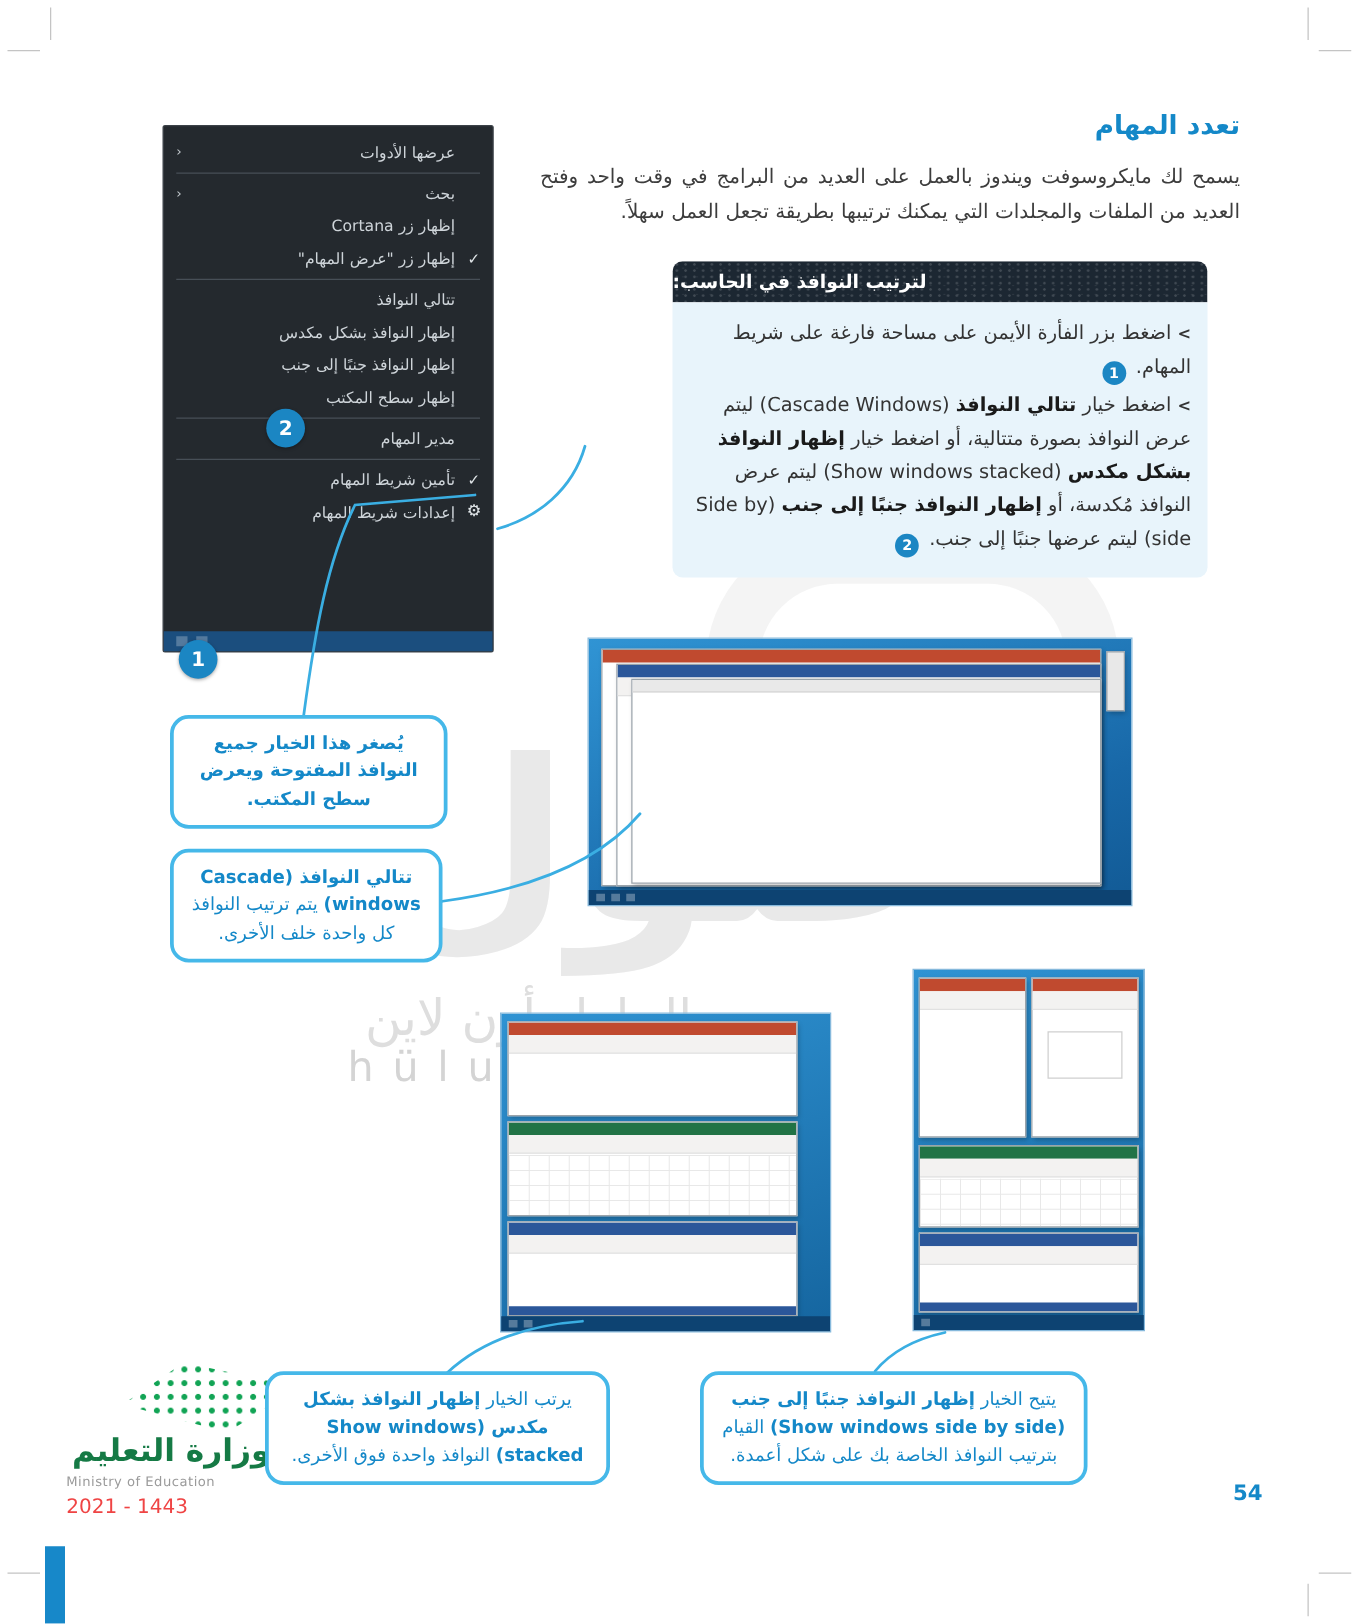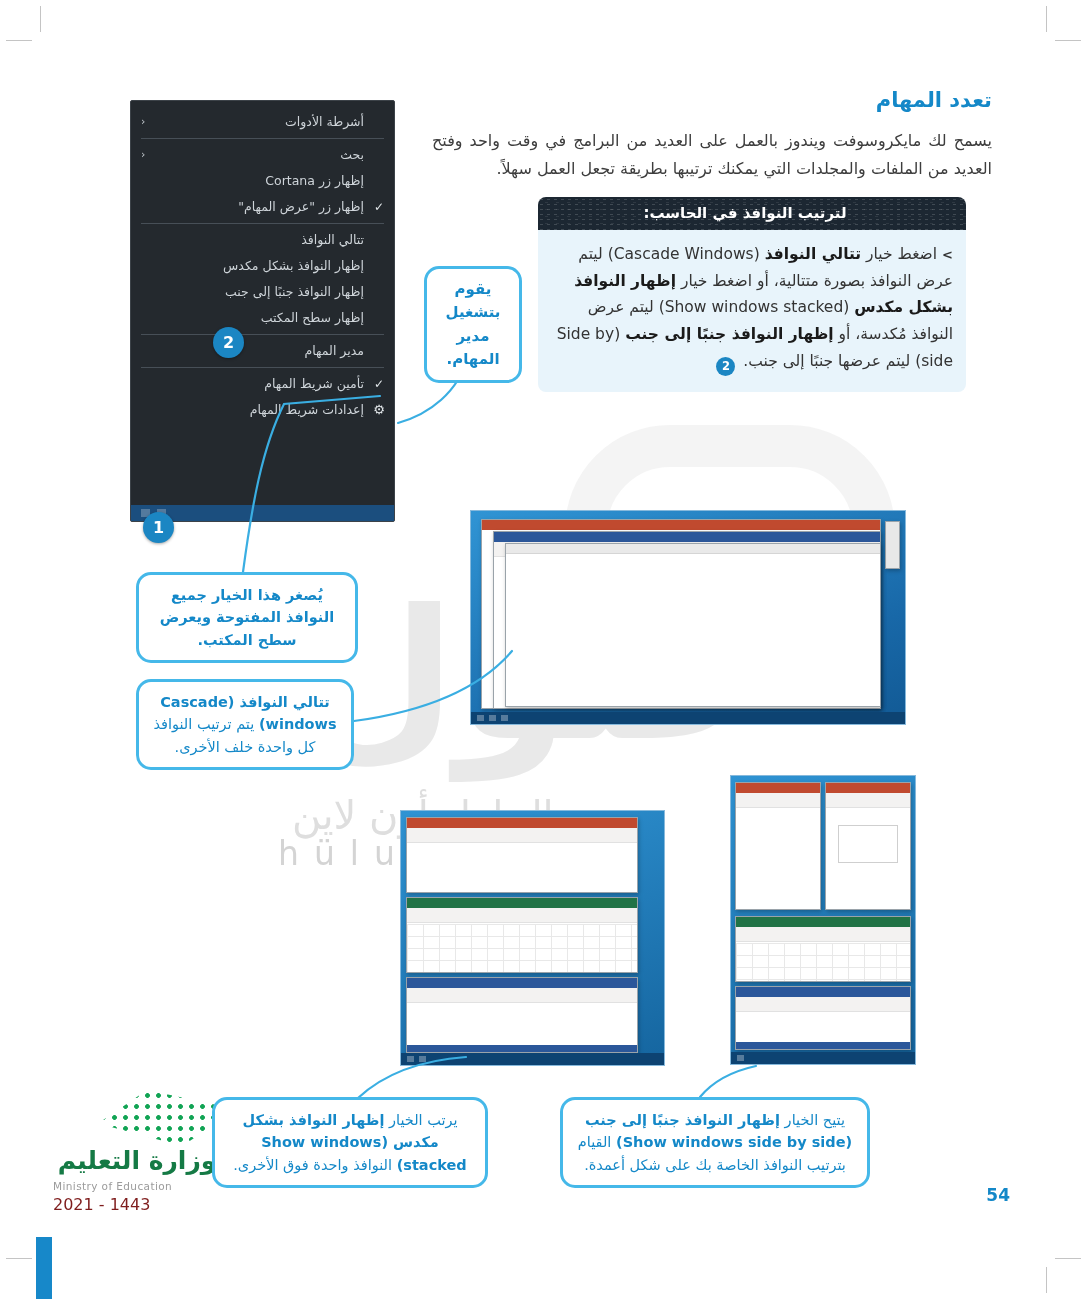--- a/index.html
+++ b/index.html
@@ -10,24 +10,24 @@
   .crop { position:absolute; background:#c4c4c4; z-index:8; }
   .bleed-strip { position:absolute; left:36px; bottom:0; width:16px; height:62px; background:#1788c9; z-index:8; }
 
   
   .heading { position:absolute; top:88px; right:95px; color:#1488c8; font-size:21px; font-weight:bold; direction:rtl; z-index:2; }
   .intro { position:absolute; top:127px; right:95px; width:560px; direction:rtl; text-align:justify; font-size:16px; line-height:1.72; color:#3d3d3d; z-index:2; }
 
   
   .instr { position:absolute; left:538px; top:197px; width:428px; z-index:2; }
   .instr-title { height:33px; line-height:33px; padding-right:14px; color:#fff; font-weight:bold; font-size:15px;
-    direction:rtl; text-align:center; border-radius:8px 8px 0 0;
+    direction:rtl; text-align:left; border-radius:8px 8px 0 0;
     background-color:#1c2732;
     background-image:radial-gradient(rgba(255,255,255,.16) 1px, transparent 1.4px), radial-gradient(rgba(255,255,255,.08) 1px, transparent 1.2px);
-    background-size:7px 5px, 11px 7px; background-position:0 0, 3px 2px; }
+    background-size:7px 5px, 11px 7px; background-position:0 0, 3px 2px;margin-top:12px; }
   .instr-body { background:#e8f4fb; border-radius:0 0 8px 8px; padding:11px 13px 13px; direction:rtl; text-align:right;
     font-size:15.5px; line-height:1.72; color:#333; }
   .instr-body p { margin-bottom:3px; }
   .bullet { font-weight:bold; font-size:13px; margin-left:5px; color:#333; }
   .term { font-weight:bold; color:#1a1a1a; }
   .badge-inline { display:inline-flex; width:19px; height:19px; border-radius:50%; background:#1b86c3; color:#fff;
     font-size:11.5px; font-weight:bold; align-items:center; justify-content:center; vertical-align:-4px; margin:0 3px; }
 
   
   .menu { position:absolute; left:130px; top:100px; width:265px; height:422px; background:#24292e;
@@ -90,21 +90,21 @@
   
   #leaders { position:absolute; left:0; top:0; z-index:4; pointer-events:none; }
   #leaders path { fill:none; stroke:#3aaee2; stroke-width:2.2; stroke-linecap:round; }
 
   
   #logo-dots { position:absolute; left:98px; top:1090px; width:140px; height:56px;
     background-image:radial-gradient(circle,#12a455 2.1px, transparent 2.6px); background-size:11px 11px;
     clip-path:polygon(0% 60%, 35% 0%, 100% 35%, 60% 100%); z-index:2; }
   #logo-ar { position:absolute; left:52px; top:1146px; width:170px; font-size:25px; font-weight:bold; color:#157a45; direction:rtl; text-align:center; z-index:2; }
   #logo-en { position:absolute; left:53px; top:1180px; width:170px; font-size:10.5px; color:#9b9b9b; letter-spacing:.4px; z-index:2; }
-  #logo-year { position:absolute; left:53px; top:1195px; width:170px; font-size:16px; color:#7f1d1d; z-index:2; }
+  #logo-year { position:absolute; left:53px; top:1195px; width:170px; font-size:16px; color:#ef4444; z-index:2; }
   #page-num { position:absolute; right:77px; top:1185px; color:#1488c8; font-weight:bold; font-size:17px; z-index:2; }
 </style>
 </head>
 <body>
 
 <div class="page">
 
   <div class="crop" style="left:40px;top:6px;width:1px;height:26px;"></div>
   <div class="crop" style="left:6px;top:40px;width:26px;height:1px;"></div>
   <div class="crop" style="right:40px;top:6px;width:1px;height:26px;"></div>
@@ -121,28 +121,32 @@
   <div class="wm" id="wm-line">الحلول أون لاين</div>
   <div class="wm" id="wm-latin">hülul online</div>
 
   <h1 class="heading">تعدد المهام</h1>
   <p class="intro">يسمح لك مايكروسوفت ويندوز بالعمل على العديد من البرامج في وقت واحد وفتح العديد من الملفات والمجلدات التي يمكنك ترتيبها بطريقة تجعل العمل سهلاً.</p>
 
   <div class="instr">
     <div class="instr-title">لترتيب النوافذ في الحاسب:</div>
     <div class="instr-body">
       <p>
+        <span class="bullet" dir="ltr">&lt;</span><span>اضغط بزر الفأرة الأيمن على مساحة فارغة على شريط المهام.</span>
+        <span class="badge-inline">1</span>
+      </p>
+      <p>
         <span class="bullet" dir="ltr">&lt;</span><span>اضغط خيار </span><b class="term">تتالي النوافذ</b><span> (Cascade Windows) ليتم عرض النوافذ بصورة متتالية، أو اضغط خيار </span><b class="term">إظهار النوافذ بشكل مكدس</b><span> (Show windows stacked) ليتم عرض النوافذ مُكدسة، أو </span><b class="term">إظهار النوافذ جنبًا إلى جنب</b><span> (Side by side) ليتم عرضها جنبًا إلى جنب. </span><span class="badge-inline">2</span>
       </p>
     </div>
   </div>
 
   <div class="menu">
     <div class="menu-inner" id="menu-items">
-        <div class="menu-item"><span>أشرطة الأدوات</span><span class="mi-chev">‹</span></div>
+        <div class="menu-item"><span>عرضها الأدوات</span><span class="mi-chev">‹</span></div>
         <div class="menu-sep"></div>
         <div class="menu-item"><span>بحث</span><span class="mi-chev">‹</span></div>
         <div class="menu-item"><span>إظهار زر Cortana</span></div>
         <div class="menu-item"><span>إظهار زر "عرض المهام"</span><span class="mi-check">✓</span></div>
         <div class="menu-sep"></div>
         <div class="menu-item"><span>تتالي النوافذ</span></div>
         <div class="menu-item"><span>إظهار النوافذ بشكل مكدس</span></div>
         <div class="menu-item"><span>إظهار النوافذ جنبًا إلى جنب</span></div>
         <div class="menu-item"><span>إظهار سطح المكتب</span></div>
         <div class="menu-sep"></div>
@@ -161,21 +165,20 @@
   <div class="badge-big" id="badge-two">2</div>
 
   <svg id="leaders" width="1087" height="1299" viewBox="0 0 1087 1299">
     <path d="M 468 357 C 458 392, 430 414, 398 423"></path>
     <path d="M 243 572 C 252 505, 262 448, 284 404 L 380 396"></path>
     <path d="M 354 721 C 420 712, 477 692, 512 651"></path>
     <path d="M 358 1098 C 386 1072, 424 1060, 466 1057"></path>
     <path d="M 700 1097 C 714 1080, 733 1071, 756 1066"></path>
   </svg>
 
-  <div class="callout" id="co-taskmgr">يقوم بتشغيل مدير المهام.</div>
   <div class="callout" id="co-desktop">يُصغر هذا الخيار جميع النوافذ المفتوحة ويعرض سطح المكتب.</div>
   <div class="callout" id="co-cascade"><b>تتالي النوافذ (Cascade windows)</b><span> يتم ترتيب النوافذ كل واحدة خلف الأخرى.</span></div>
   <div class="callout" id="co-stacked"><span>يرتب الخيار </span><b>إظهار النوافذ بشكل مكدس (Show windows stacked)</b><span> النوافذ واحدة فوق الأخرى.</span></div>
   <div class="callout" id="co-side"><span>يتيح الخيار </span><b>إظهار النوافذ جنبًا إلى جنب (Show windows side by side)</b><span> القيام بترتيب النوافذ الخاصة بك على شكل أعمدة.</span></div>
 
   <div class="shot" id="shot-cascade">
     <div class="win" style="left:414px;top:10px;width:15px;height:48px;background:#e8e8e8;"></div>
     <div class="win" style="left:10px;top:8px;width:400px;height:190px;">
       <div class="tb tb-pp"></div>
     </div>

